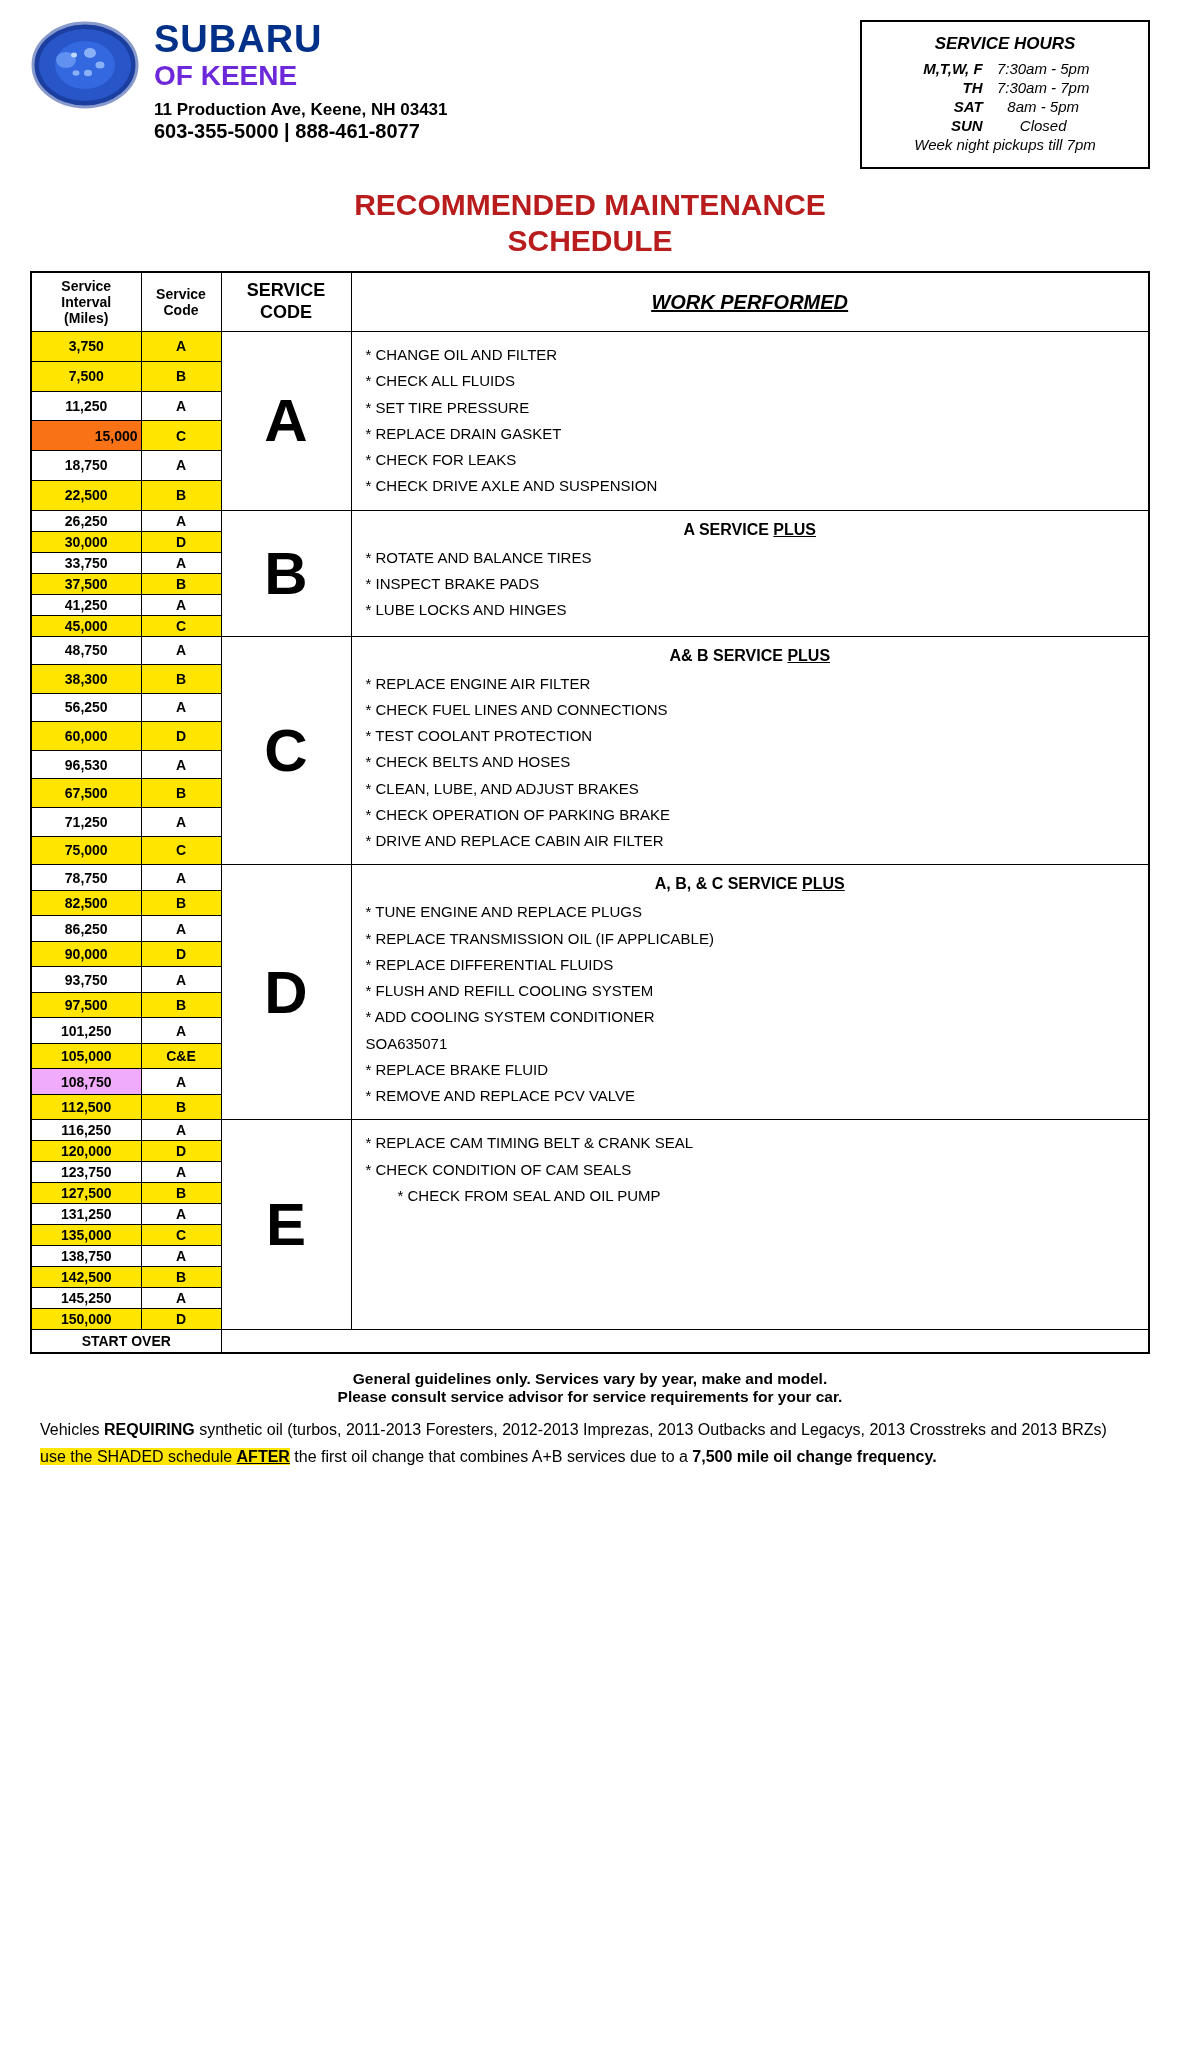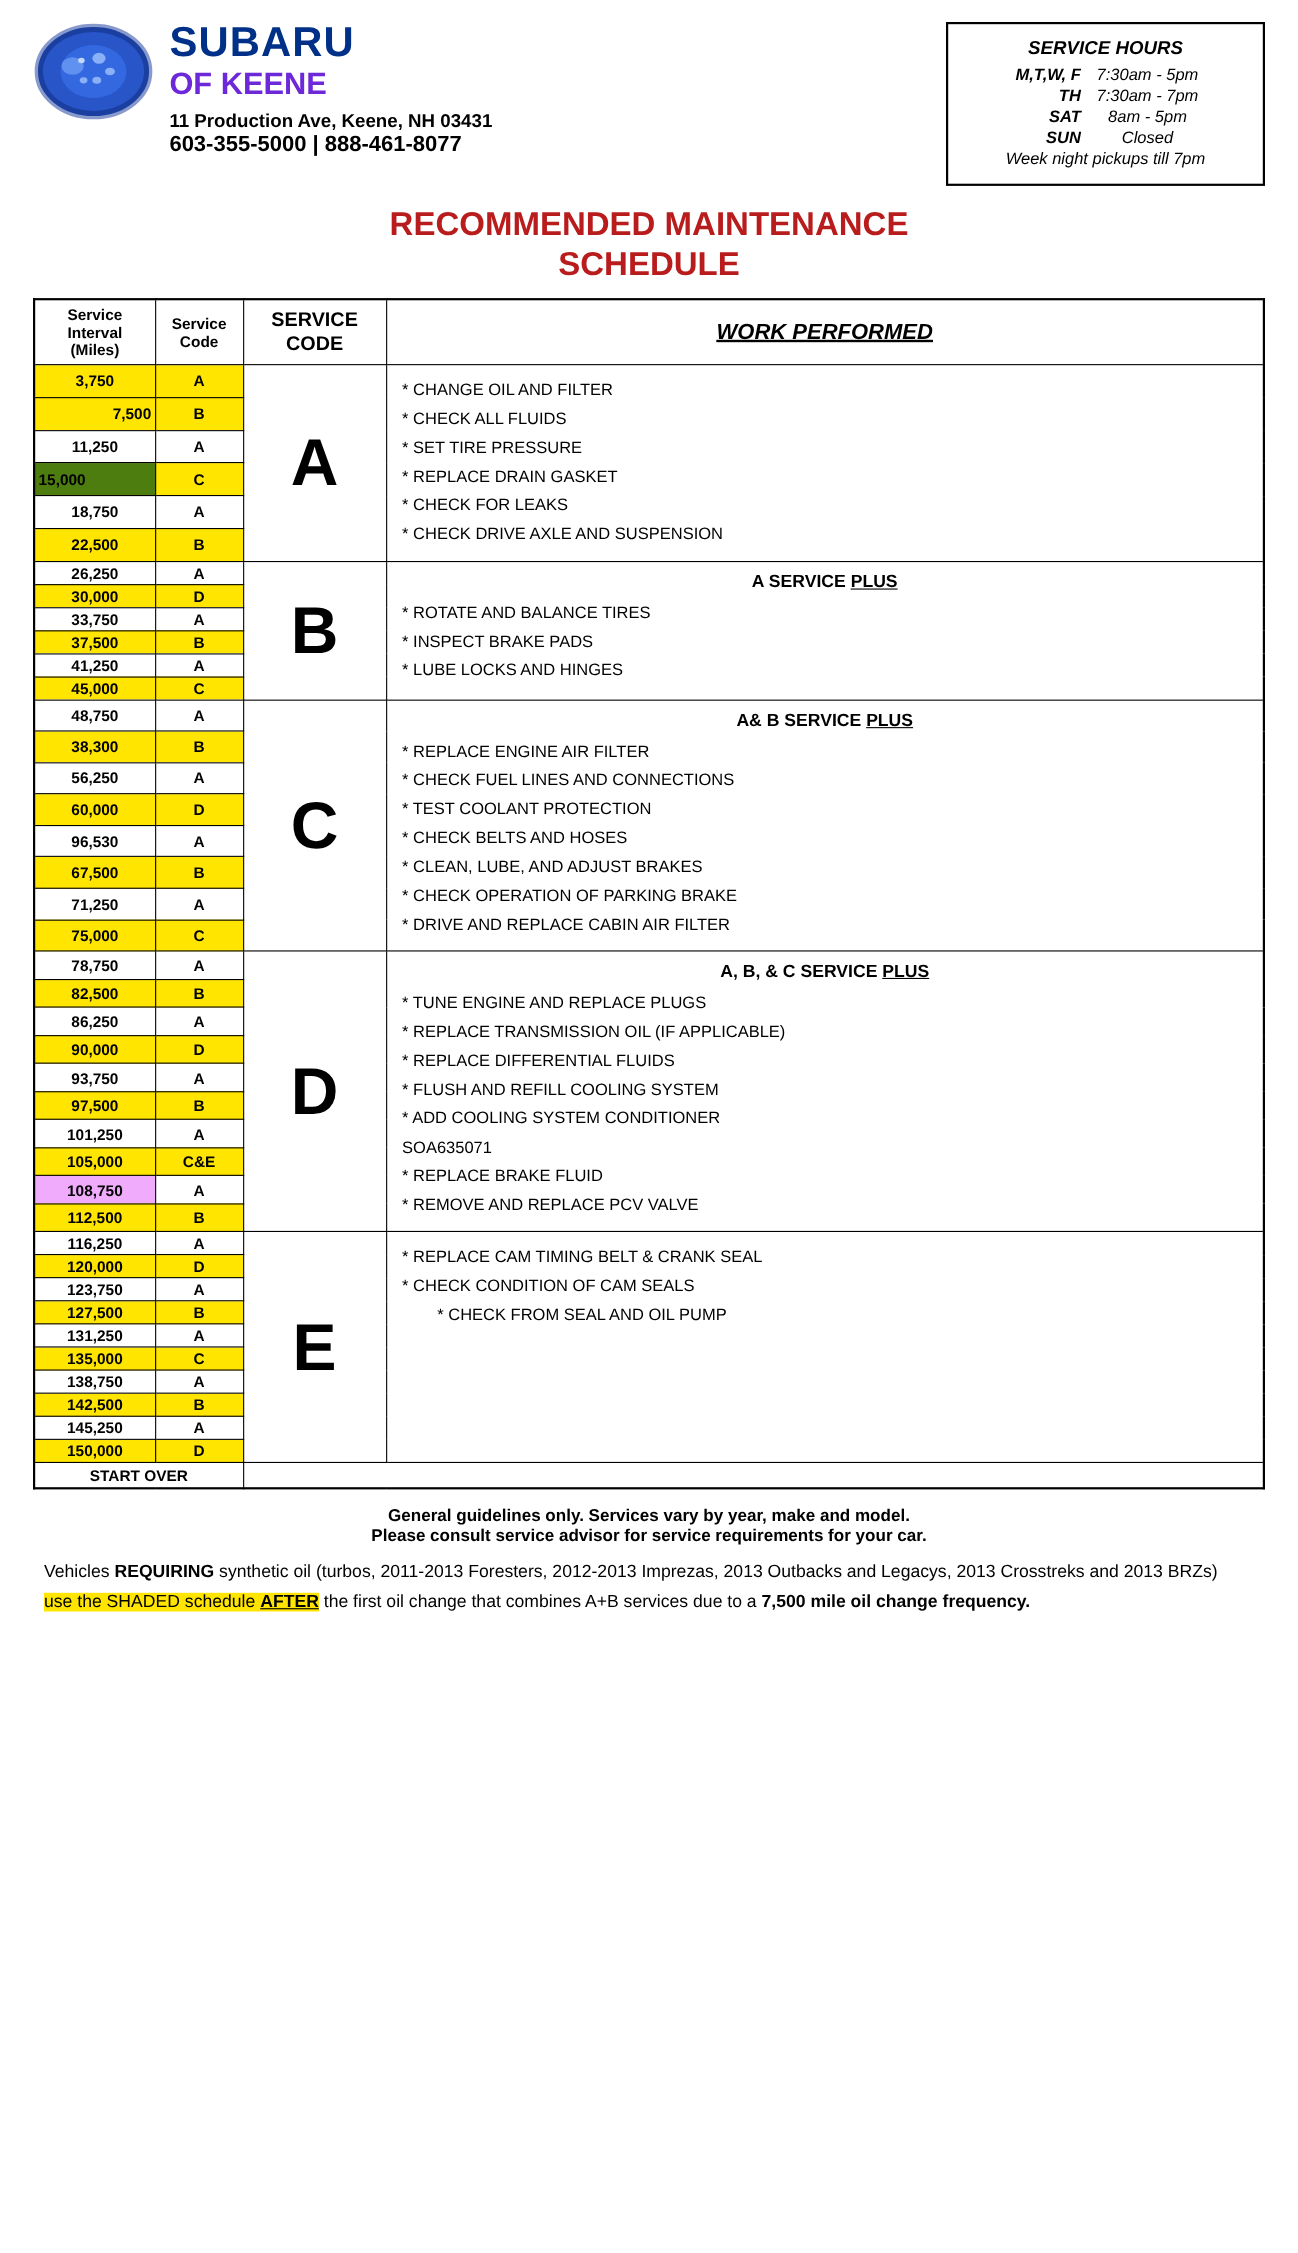--- a/index.html
+++ b/index.html
@@ -193,29 +193,29 @@
           <td rowspan="6" style="vertical-align: top; padding: 10px 14px; border: 1.5px solid rgb(0, 0, 0); font-size: 15px;">
             <div style="line-height:1.75;">* CHANGE OIL AND FILTER</div>
             <div style="line-height:1.75;">* CHECK ALL FLUIDS</div>
             <div style="line-height:1.75;">* SET TIRE PRESSURE</div>
             <div style="line-height:1.75;">* REPLACE DRAIN GASKET</div>
             <div style="line-height:1.75;">* CHECK FOR LEAKS</div>
             <div style="line-height:1.75;">* CHECK DRIVE AXLE AND SUSPENSION</div>
           </td>
         </tr>
         <tr>
-          <td style="text-align: right; font-size: 14px; font-weight: 600; padding: 2px 3px; width: 110px; background: rgb(255, 229, 0); margin-top: 36px;">7,500</td>
+          <td style="text-align: center; font-size: 14px; font-weight: 600; padding: 2px 3px; width: 110px; background: rgb(255, 229, 0); margin-top: 36px;">7,500</td>
           <td style="text-align: center; font-size: 14px; font-weight: 700; padding: 2px 3px; width: 80px; background: rgb(255, 229, 0);">B</td>
         </tr>
         <tr>
           <td style="text-align: center; font-size: 14px; font-weight: 600; padding: 2px 3px; width: 110px; background: rgb(255, 255, 255);">11,250</td>
           <td style="text-align: center; font-size: 14px; font-weight: 700; padding: 2px 3px; width: 80px; background: rgb(255, 255, 255);">A</td>
         </tr>
         <tr>
-          <td style="text-align: left; font-size: 14px; font-weight: 600; padding: 2px 3px; width: 110px; background: #4d7c0f;">15,000</td>
+          <td style="text-align: right; font-size: 14px; font-weight: 600; padding: 2px 3px; width: 110px; background: #f97316;">15,000</td>
           <td style="text-align: center; font-size: 14px; font-weight: 700; padding: 2px 3px; width: 80px; background: rgb(255, 229, 0);">C</td>
         </tr>
         <tr>
           <td style="text-align: center; font-size: 14px; font-weight: 600; padding: 2px 3px; width: 110px; background: rgb(255, 255, 255);">18,750</td>
           <td style="text-align: center; font-size: 14px; font-weight: 700; padding: 2px 3px; width: 80px; background: rgb(255, 255, 255);">A</td>
         </tr>
         <tr>
           <td style="text-align: center; font-size: 14px; font-weight: 600; padding: 2px 3px; width: 110px; background: rgb(255, 229, 0);">22,500</td>
           <td style="text-align: center; font-size: 14px; font-weight: 700; padding: 2px 3px; width: 80px; background: rgb(255, 229, 0);">B</td>
         </tr>

